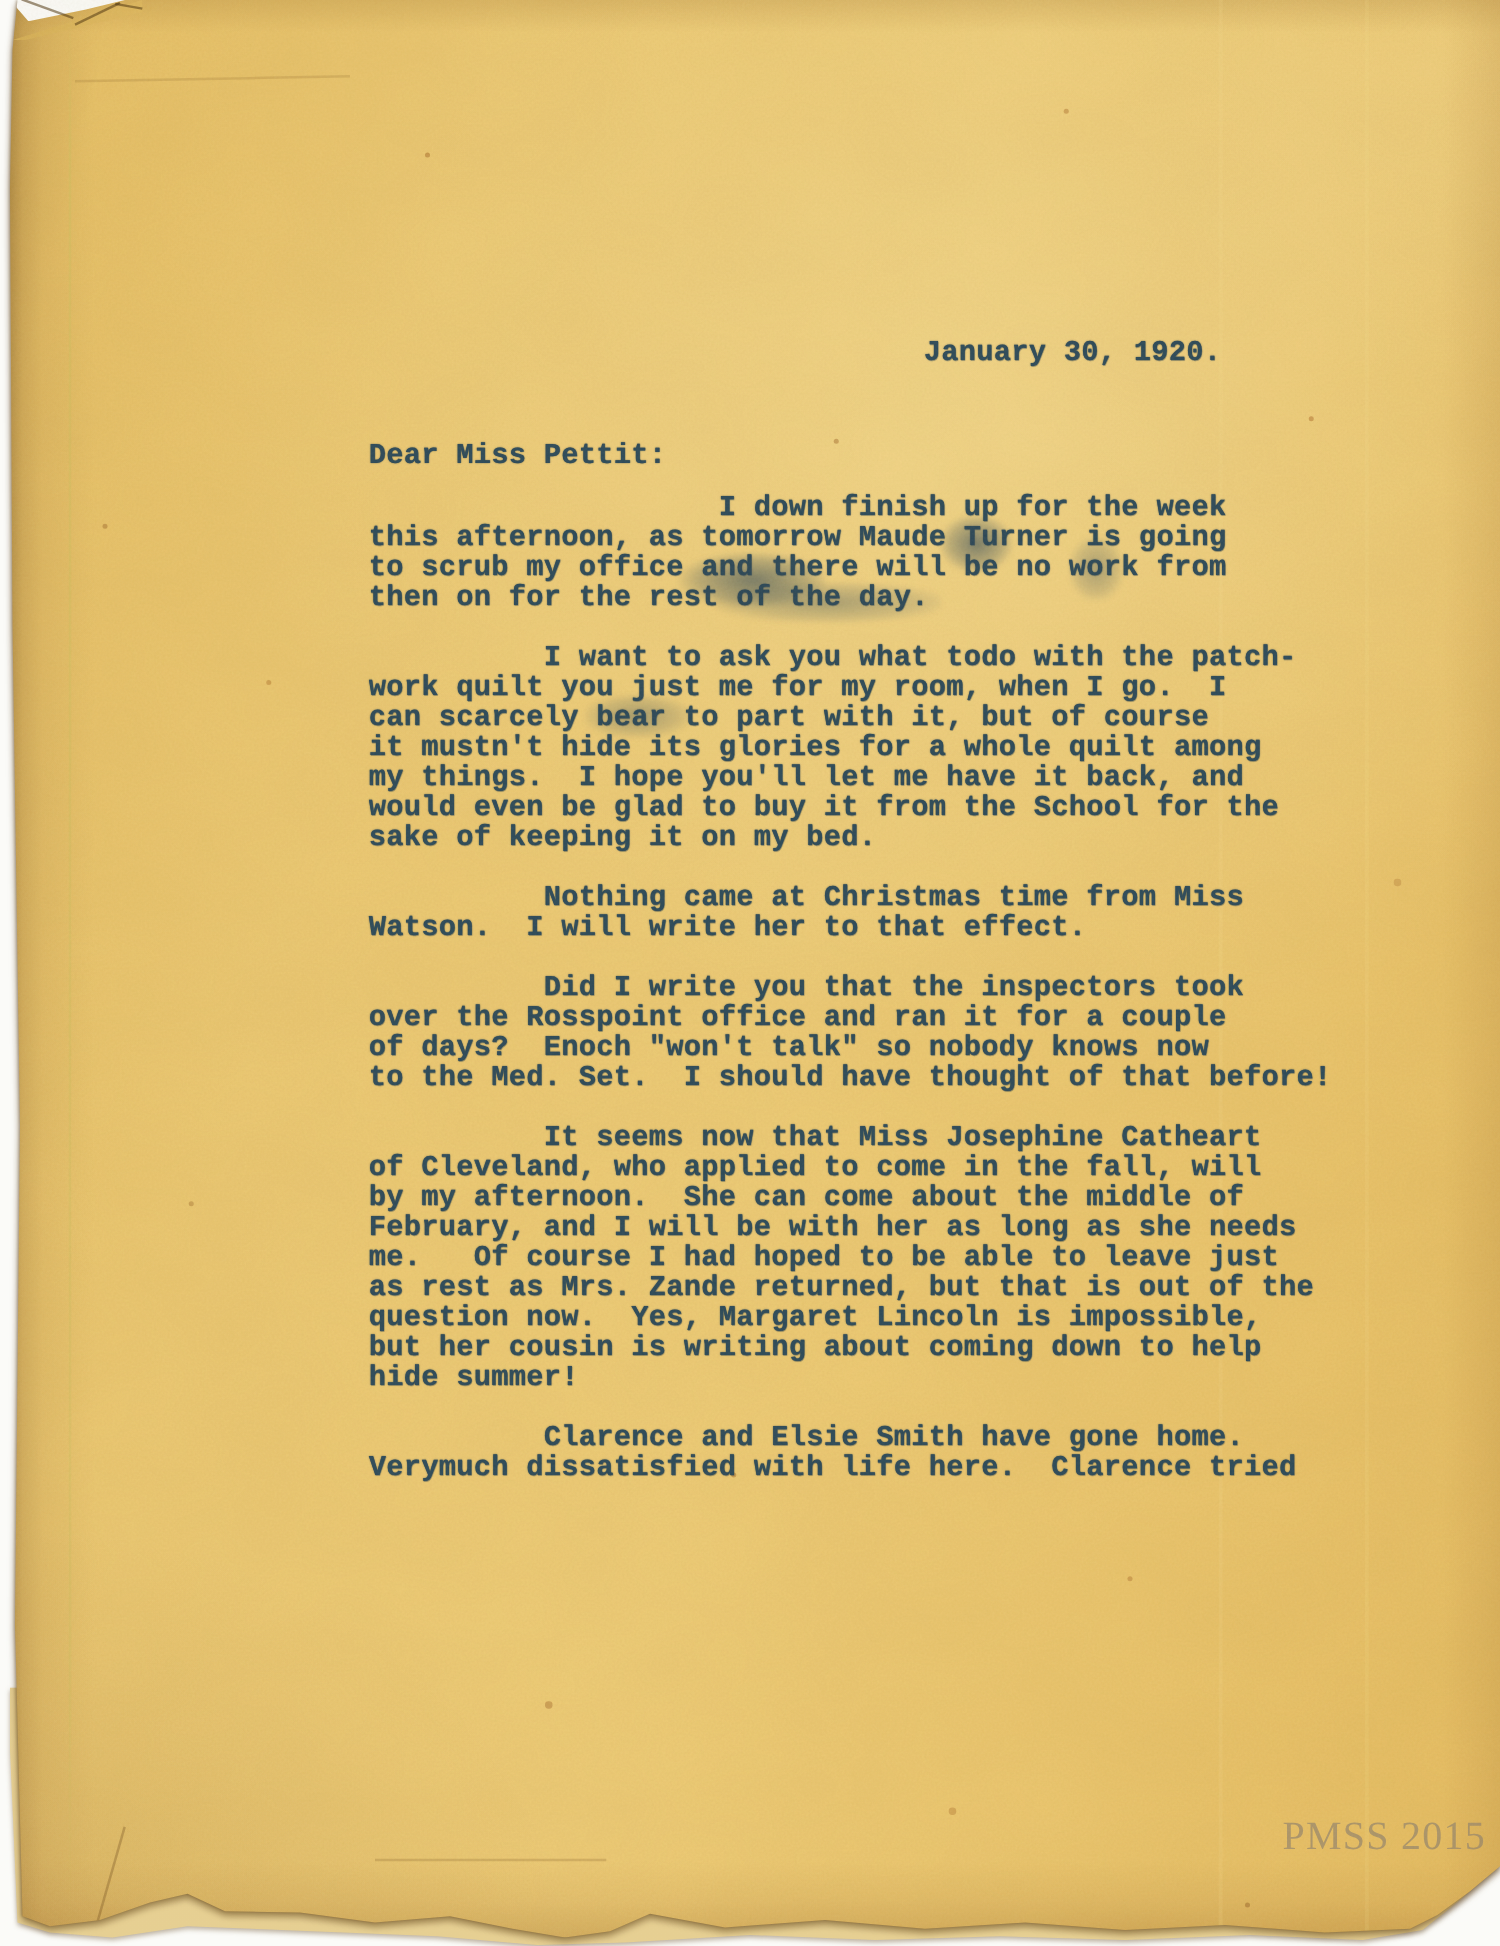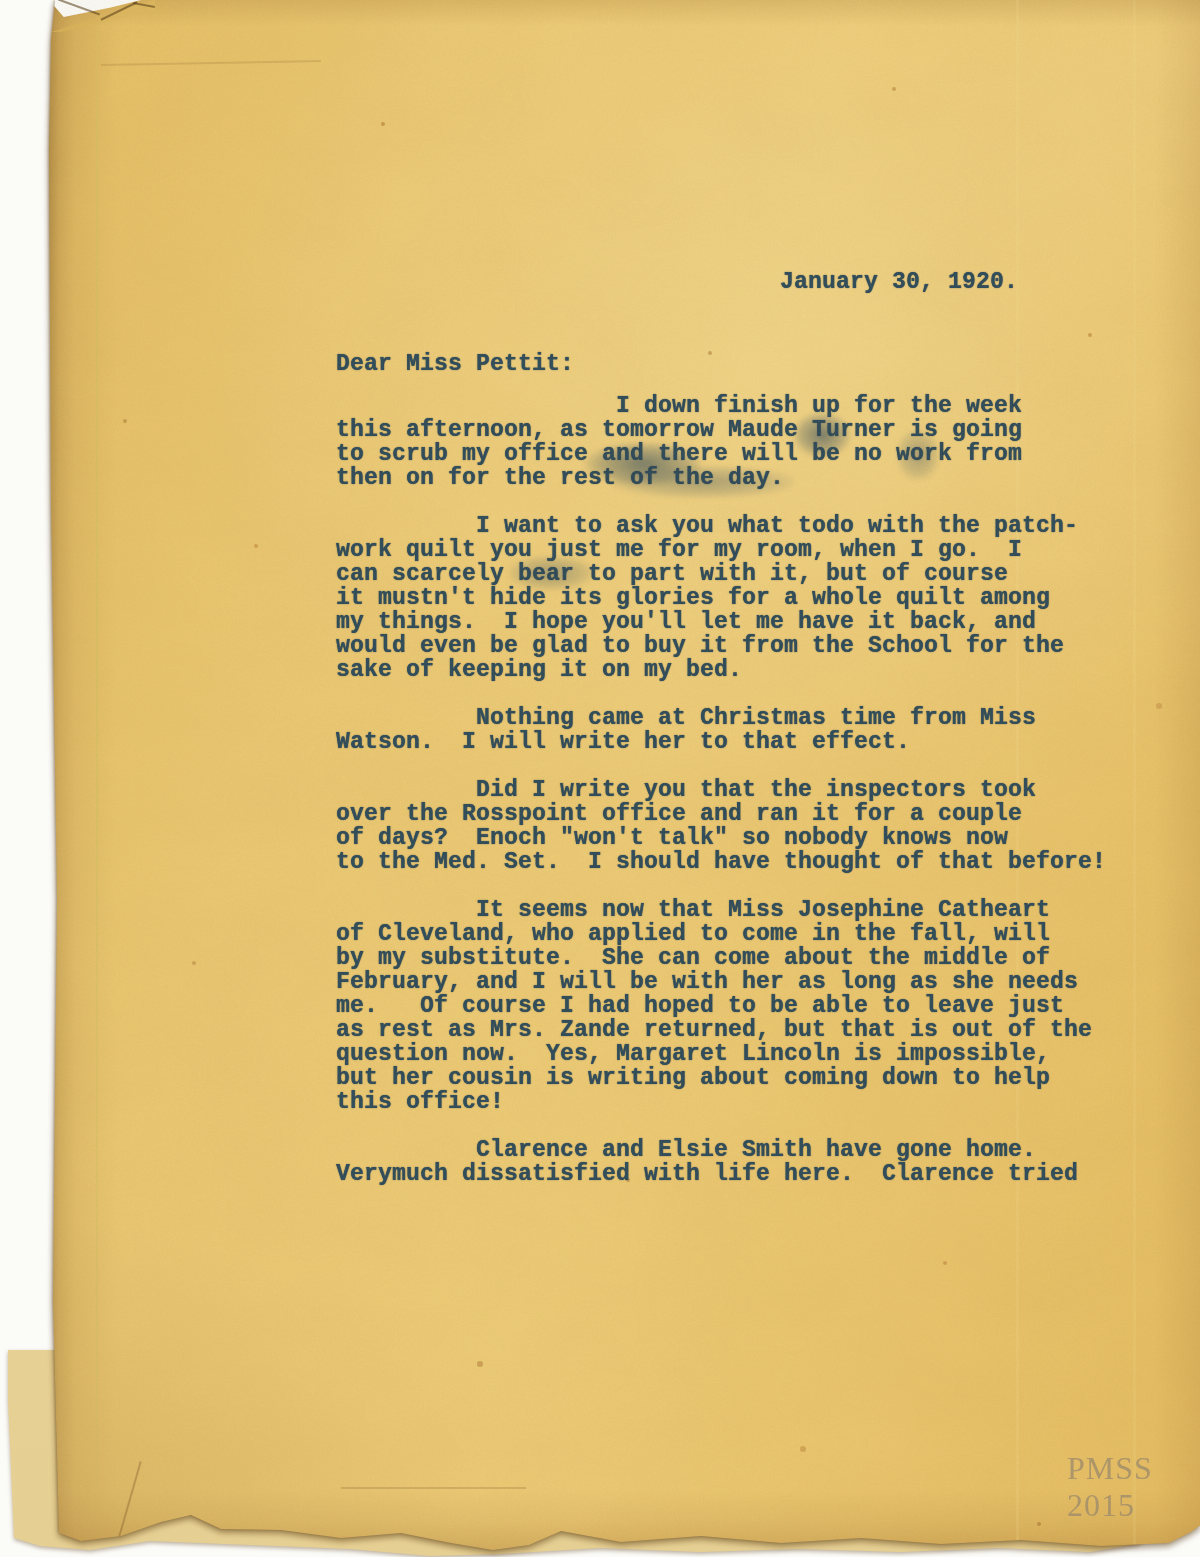--- a/index.html
+++ b/index.html
@@ -16,21 +16,21 @@
   .under-sheet{
     position:absolute;inset:0;
     background:linear-gradient(to bottom,#ecd9a2,#e6cf92);
     clip-path:polygon(8px 1350px,1200px 1350px,1200px 1492px,1168px 1520px,1138px 1544px,
       1090px 1552px,1000px 1548px,900px 1552px,800px 1549px,700px 1552px,600px 1548px,
       500px 1554px,430px 1556px,350px 1549px,250px 1545px,150px 1541px,90px 1550px,
       40px 1546px,14px 1538px,8px 1400px);
   }
 
   
-  .paper-wrap{position:absolute;inset:0;filter:drop-shadow(0 3px 3px rgba(80,50,10,.45)) drop-shadow(-1px 0 1px rgba(80,50,10,.35));margin-left:41px;}
+  .paper-wrap{position:absolute;inset:0;filter:drop-shadow(0 3px 3px rgba(80,50,10,.45)) drop-shadow(-1px 0 1px rgba(80,50,10,.35));}
   .paper{
     position:absolute;inset:0;
     background:
       radial-gradient(900px 700px at 68% 22%, rgba(255,246,200,.22), transparent 70%),
       radial-gradient(700px 520px at 0% 100%, rgba(120,75,20,.14), transparent 65%),
       radial-gradient(520px 420px at 100% 4%, rgba(255,240,190,.14), transparent 60%),
       linear-gradient(104deg,#d9b25c 0%,#e6c066 6%,#ebc871 26%,#edcb75 52%,#eac56c 76%,#e5bc60 100%);
     clip-path:polygon(14px 0px,1200px 0px,1200px 1493px,1176px 1513px,1150px 1532px,
       1128px 1543px,1060px 1546px,980px 1540px,900px 1544px,820px 1538px,740px 1543px,
       660px 1536px,580px 1542px,520px 1531px,488px 1545px,452px 1550px,410px 1543px,
@@ -157,27 +157,27 @@
             </div>
             <div class="para">
               <div class="line">          Did I write you that the inspectors took</div>
               <div class="line">over the Rosspoint office and ran it for a couple</div>
               <div class="line">of days?  Enoch "won't talk" so nobody knows now</div>
               <div class="line">to the Med. Set.  I should have thought of that before!</div>
             </div>
             <div class="para">
               <div class="line">          It seems now that Miss Josephine Catheart</div>
               <div class="line">of Cleveland, who applied to come in the fall, will</div>
-              <div class="line">by my substitute.  She can come about the middle of</div>
+              <div class="line">by my afternoon.  She can come about the middle of</div>
               <div class="line">February, and I will be with her as long as she needs</div>
               <div class="line">me.   Of course I had hoped to be able to leave just</div>
               <div class="line">as rest as Mrs. Zande returned, but that is out of the</div>
               <div class="line">question now.  Yes, Margaret Lincoln is impossible,</div>
               <div class="line">but her cousin is writing about coming down to help</div>
-              <div class="line">this office!</div>
+              <div class="line">hide summer!</div>
             </div>
             <div class="para">
               <div class="line">          Clarence and Elsie Smith have gone home.</div>
               <div class="line">Verymuch dissatisfied with life here.  Clarence tried</div>
             </div>
           </div>
       </div>
 
       <div class="smudge sm-core s-turner"></div>
       <div class="smudge sm-soft s-nowork"></div>

